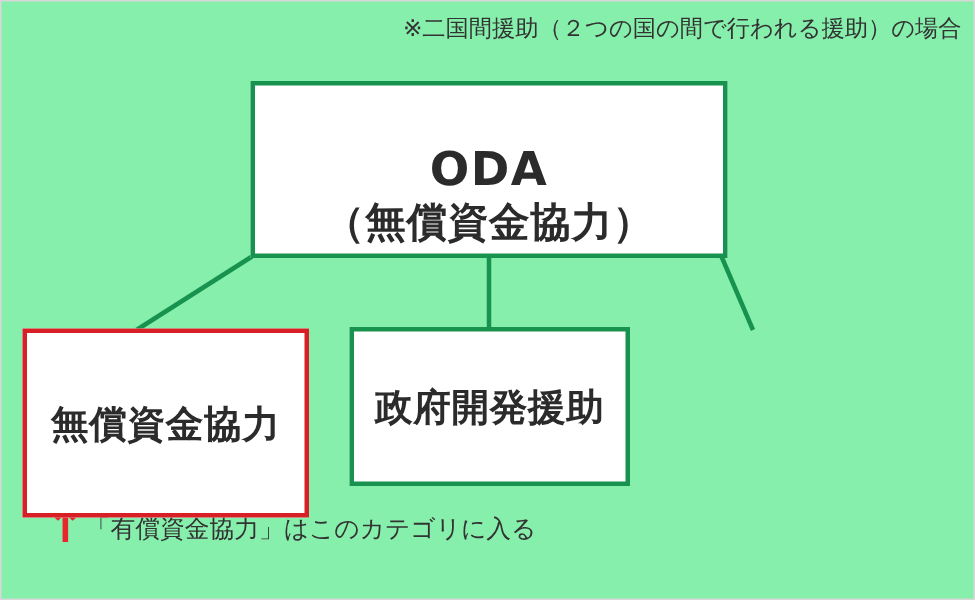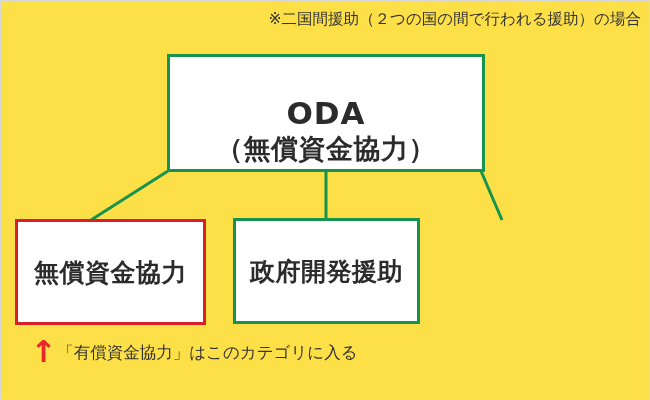--- a/index.html
+++ b/index.html
@@ -4,21 +4,21 @@
 <style>
   html, body {
     margin: 0;
     padding: 0;
     background: #ffffff;
   }
   #page {
     position: relative;
     width: 650px;
     height: 400px;
-    background: #fde047;
+    background: #86efac;
     border: 1px solid #d8d8d8;
     box-sizing: border-box;
     overflow: hidden;
     font-family: "DejaVu Sans", "Liberation Sans", sans-serif;
     color: #2b2b2b;
   }
 
   
   .top-note {
     position: absolute;
@@ -60,21 +60,21 @@
     color: #2b2b2b;
     letter-spacing: 0.5px;
     margin-top: 36px;
   }
   .oda-text .line1 { font-size: 31px; letter-spacing: 1px; }
 
   #box-grant {
     left: 14px;
     top: 218px;
     width: 191px;
-    height: 106px;
+    height: 126px;
     z-index: 3;
   }
   #box-loan {
     left: 232px;
     top: 217px;
     width: 187px;
     height: 106px;
     z-index: 3;
   }
   #box-tech {

